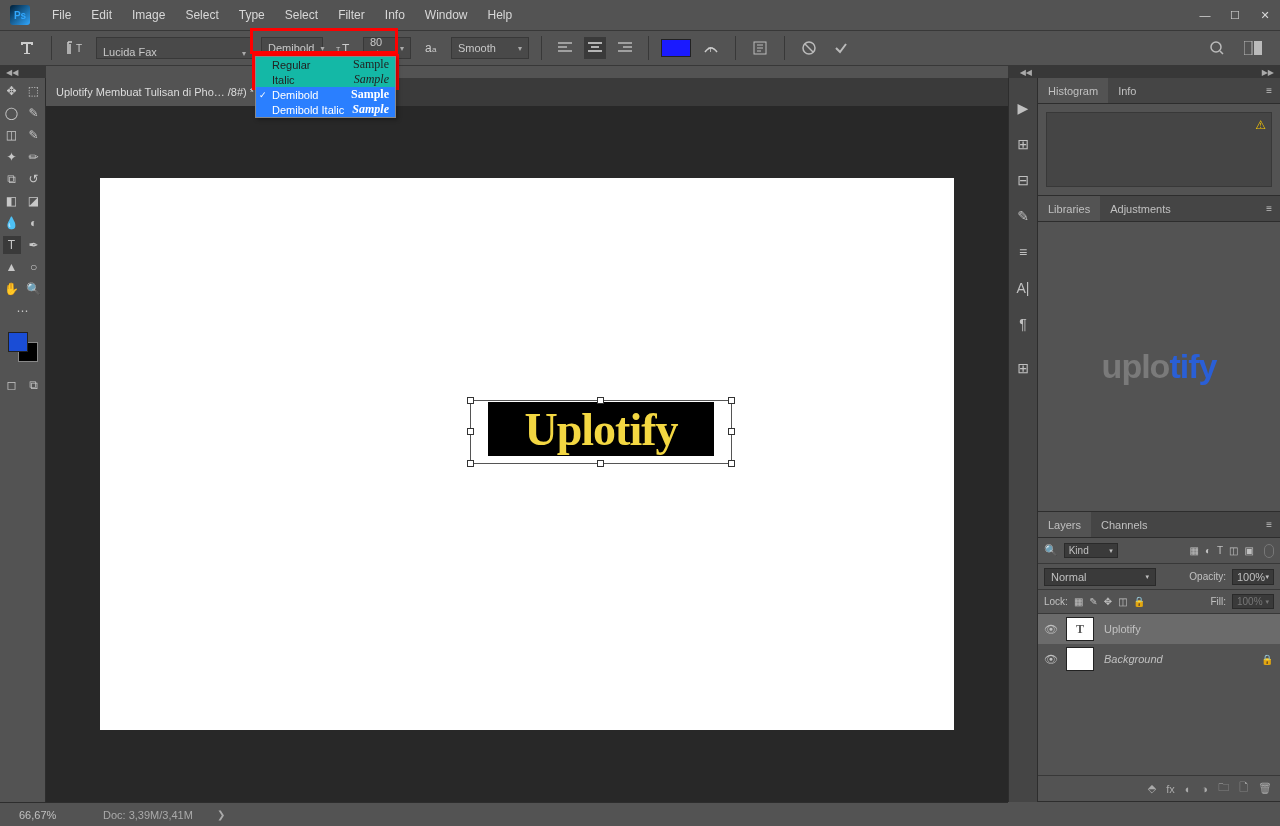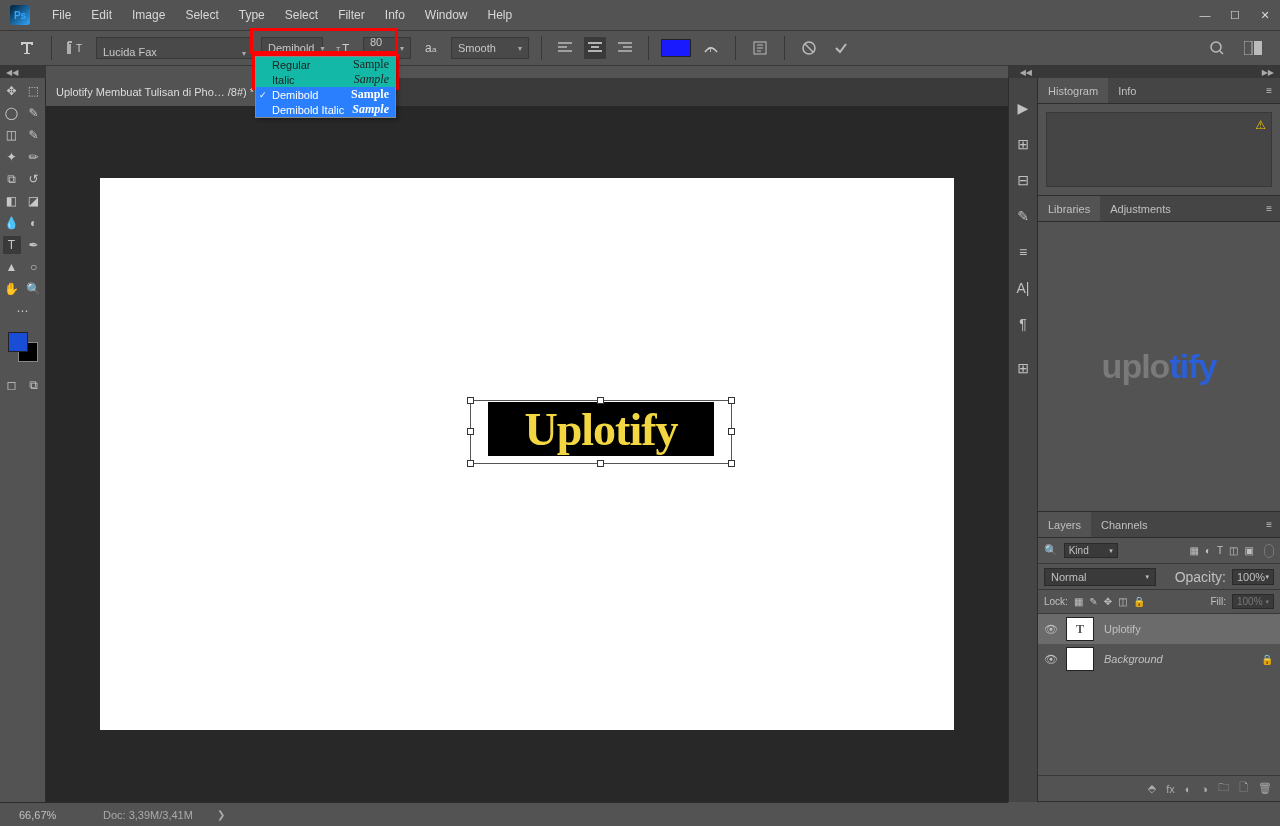--- a/index.html
+++ b/index.html
@@ -99,21 +99,21 @@
 .uplotify-logo .blue { color:#2a5fd6; }
 
 .layers-body { flex:1; display:flex; flex-direction:column; }
 .layer-tools { height:26px; display:flex; align-items:center; padding:0 6px; gap:6px; border-bottom:1px solid #383838; font-size:10px; }
 .layer-tools .search-icon { font-size:11px; }
 .layer-tools .kind-combo { background:#3a3a3a; border:1px solid #2a2a2a; padding:1px 4px; display:flex; align-items:center; width:54px; }
 .layer-tools .filter-icons { display:flex; gap:6px; margin-left:auto; }
 .layer-tools .filter-toggle { width:10px; height:14px; border:1px solid #777; border-radius:5px; margin-left:4px; position:relative; }
 .layer-blend-row { height:26px; display:flex; align-items:center; padding:0 6px; border-bottom:1px solid #383838; gap:6px; }
 .blend-combo { background:#3a3a3a; border:1px solid #2a2a2a; padding:2px 6px; display:flex; align-items:center; width:112px; }
-.opacity-label { margin-left:auto; font-size:14px; }
+.opacity-label { margin-left:auto; font-size:10px; }
 .opacity-val { background:#3a3a3a; border:1px solid #2a2a2a; padding:1px 4px; width:42px; display:flex; align-items:center; }
 .lock-row { height:24px; display:flex; align-items:center; padding:0 6px; border-bottom:1px solid #383838; gap:6px; font-size:10px; }
 .lock-icons { display:flex; gap:6px; }
 .fill-label { margin-left:auto; }
 .fill-val { background:#3a3a3a; border:1px solid #2a2a2a; padding:1px 4px; width:42px; color:#777; display:flex; align-items:center; }
 
 .layers-list { flex:1; }
 .layer-row { height:30px; display:flex; align-items:center; padding:0 6px; gap:10px; }
 .layer-row.selected { background:#6b6b6b; }
 .eye { width:12px; font-size:11px; }

